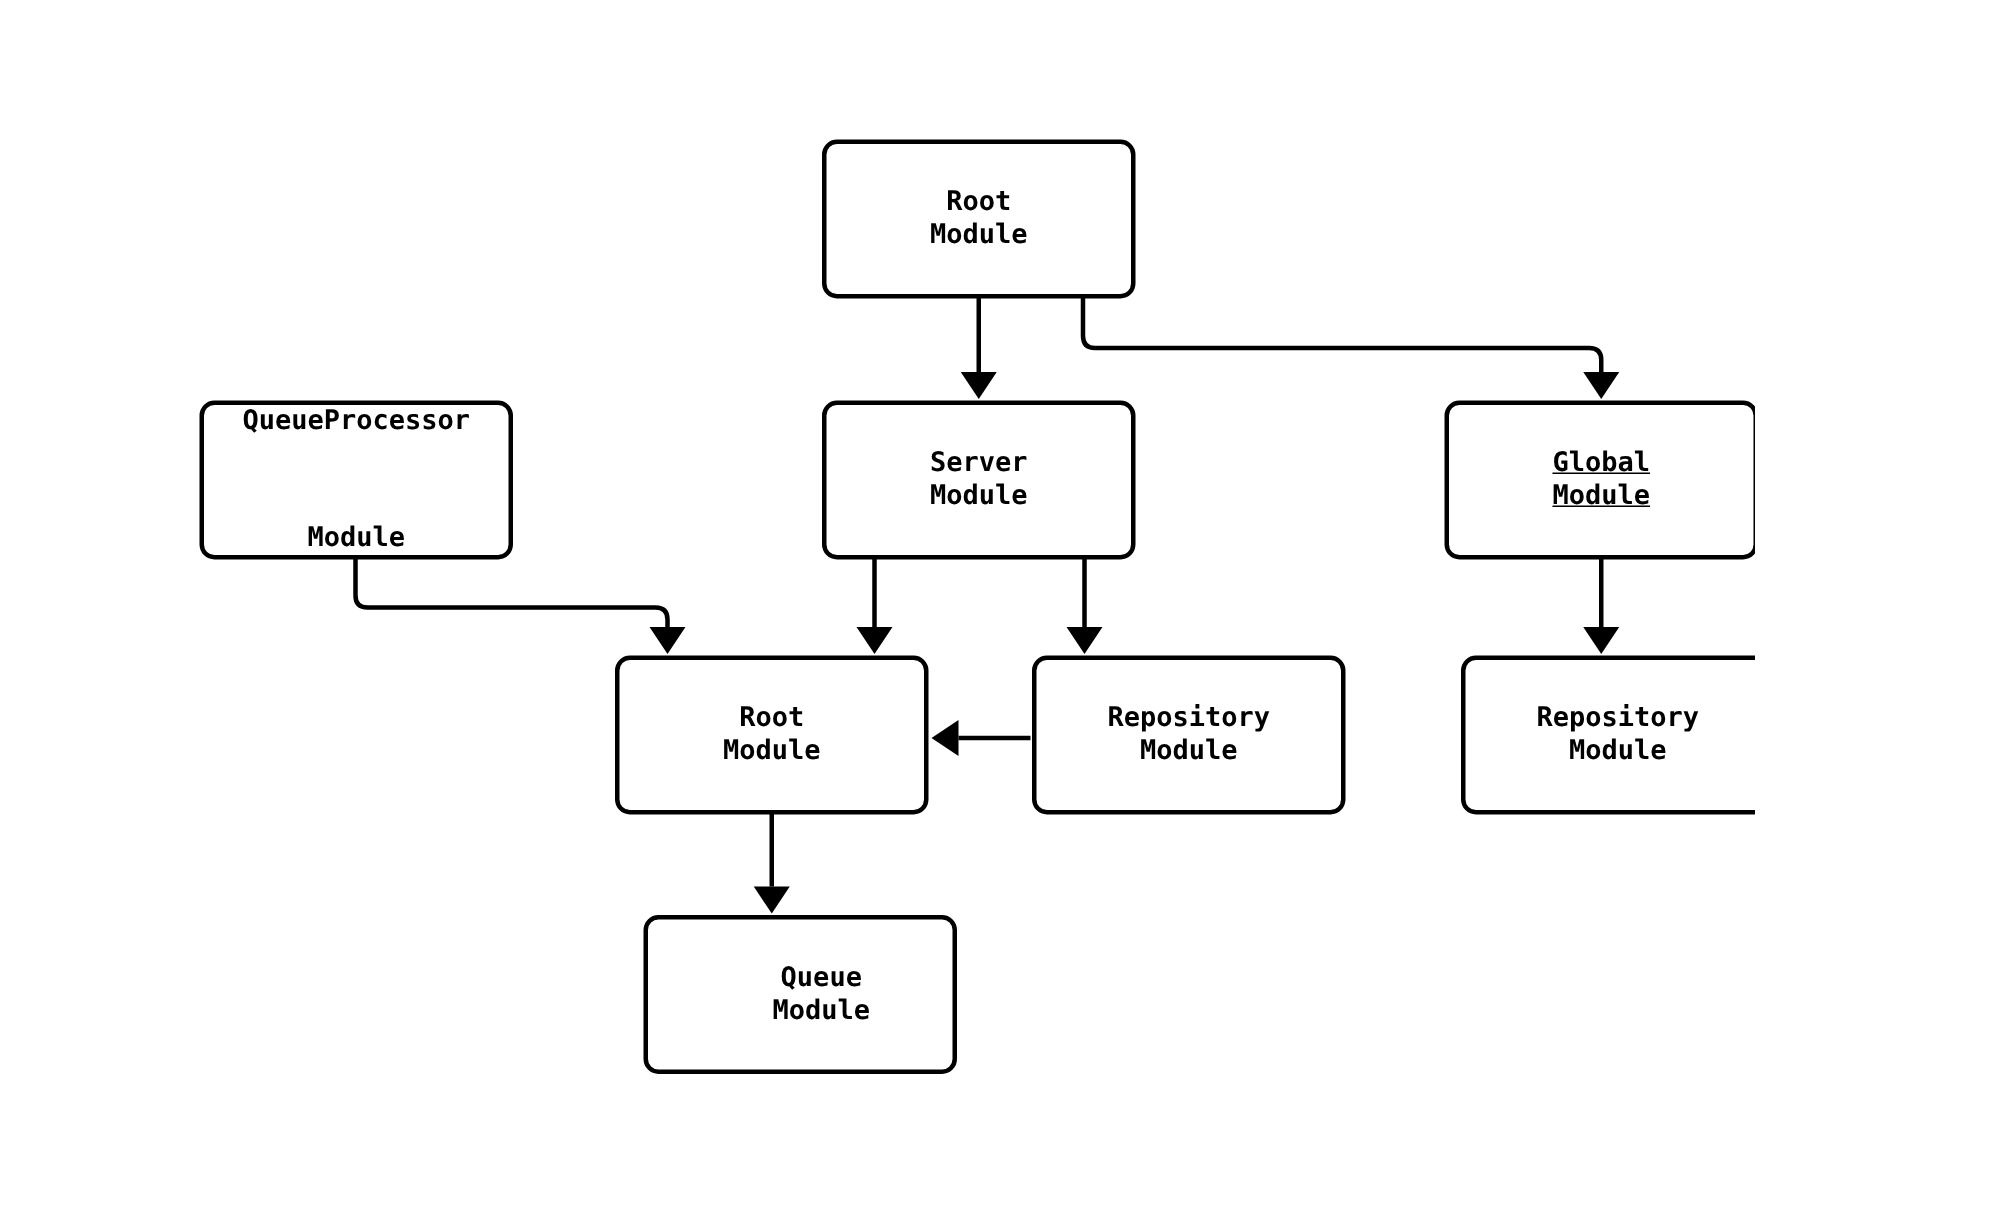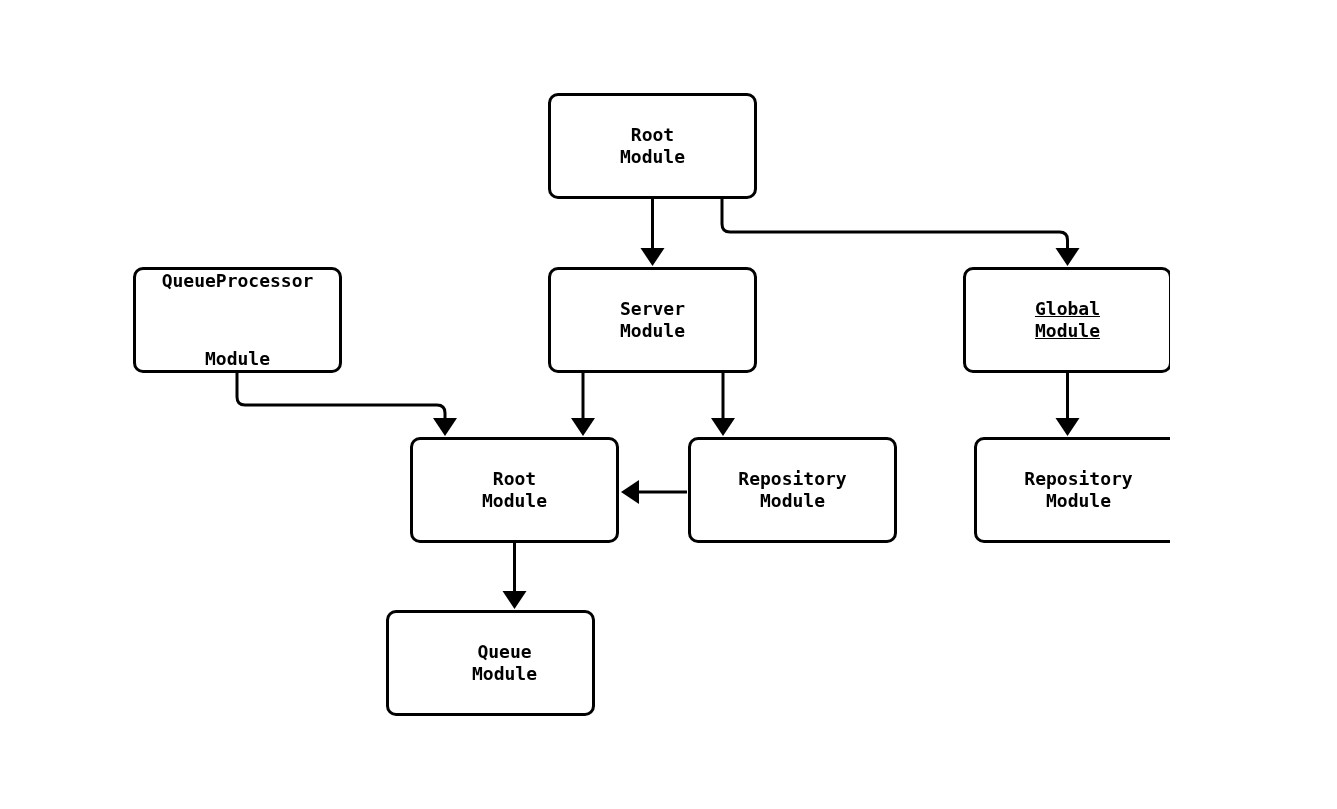--- a/index.html
+++ b/index.html
@@ -50,21 +50,21 @@
     color:var(--stroke);
     text-align:center;
   }
   #node-root{left:548px;top:93px;}
   #node-queue-processor{left:133px;top:267px;justify-content:space-between;}
   #node-server{left:548px;top:267px;}
   #node-global{left:963px;top:267px;text-decoration:underline;}
   #node-core{left:410px;top:437px;}
   #node-endpoints{left:688px;top:437px;}
   #node-repository{left:963px;top:437px;margin-left:11px;}
-  #node-queue{left:386px;top:610px;padding-left:28px;}
+  #node-queue{left:429px;top:610px;padding-left:28px;}
 </style>
 </head>
 <body>
 
 <div class="canvas">
 
   <svg class="edges-layer" viewBox="0 0 1337 809" xmlns="http://www.w3.org/2000/svg">
 
     <g>
       <path d="M652.5 198 L652.5 248"></path>

